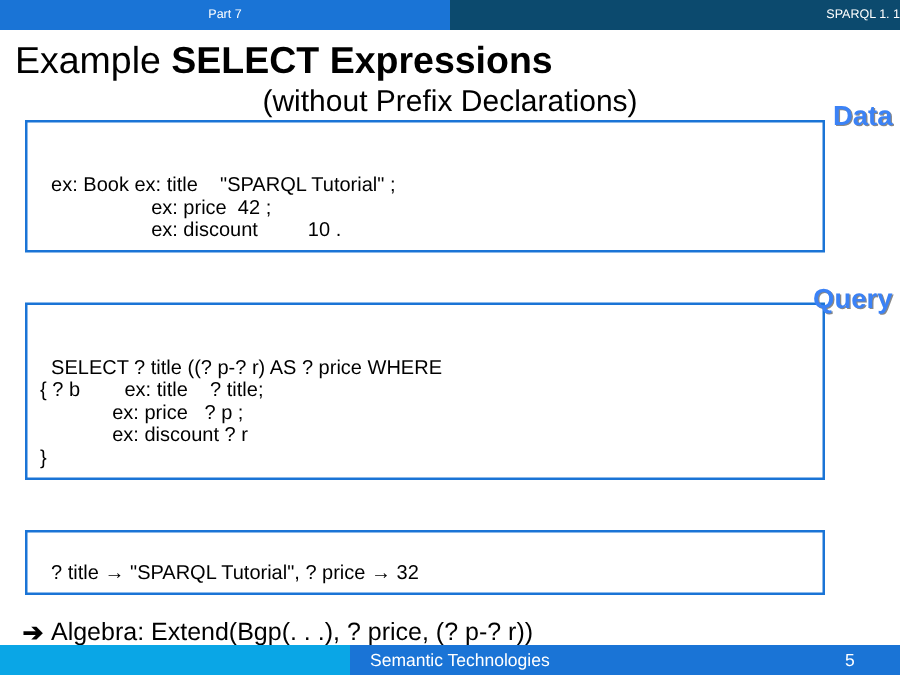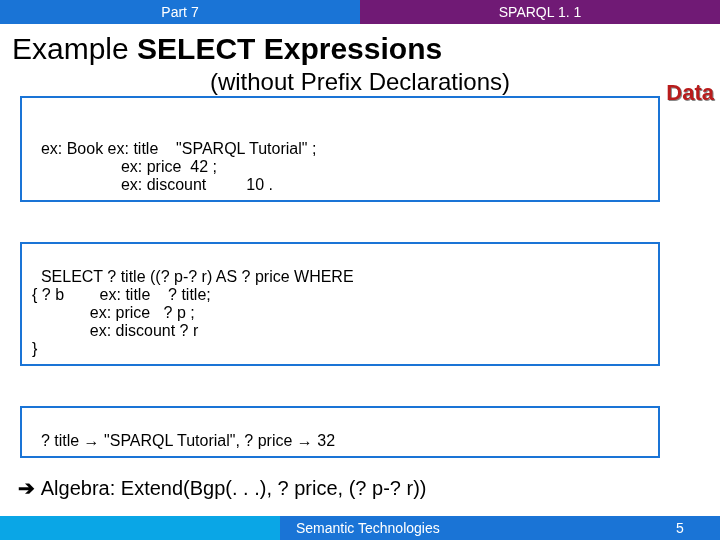--- a/index.html
+++ b/index.html
@@ -8,33 +8,33 @@
     width: 720px;
     height: 540px;
     font-family: Arial, Helvetica, sans-serif;
     background: #fff;
     position: relative;
     overflow: hidden;
   }
   .topbar {
     display: flex;
     height: 24px;
-    font-size: 14px;
+    font-size: 10px;
     color: #fff;
   }
   .topbar-left {
     background: #1a74d6;
     flex: 1;
     text-align: center;
     line-height: 24px;
   }
   .topbar-right {
-    background: #701a75;
+    background: #0c4a6e;
     flex: 1;
-    text-align: center;
+    text-align: right;
     line-height: 24px;
   }
   .title {
     font-size: 30px;
     font-weight: normal;
     padding: 8px 12px 0 12px;
     color: #000;
   }
   .title b { font-weight: bold; }
   .subtitle {
@@ -53,21 +53,21 @@
     font-size: 16px;
     white-space: pre;
     position: relative;
   }
   .label {
     position: absolute;
     right: -56px;
     top: -18px;
     font-size: 22px;
     font-weight: bold;
-    color: #b91c1c;
+    color: #3b82f6;
     text-shadow: 1px 1px 0 #888;
   }
   .bottom-line {
     font-size: 20px;
     padding: 10px 18px 0 18px;
     display: flex;
     align-items: center;
     gap: 6px;
   }
   .arrow-bullet {
@@ -122,20 +122,21 @@
 <div class="box" style="margin-top:-6px;">
   <div class="label">Data</div>
   <span>ex: Book ex: title    "SPARQL Tutorial" ;
                     ex: price  42 ;
                     ex: discount         10 .</span>
 </div>
 
 <div class="spacer"></div>
 
 <div class="box">
+  <div class="label">Query</div>
   <span>SELECT ? title ((? p-? r) AS ? price WHERE
 { ? b        ex: title    ? title;
              ex: price   ? p ;
              ex: discount ? r
 }</span>
 </div>
 
 <div class="spacer"></div>
 
 <div class="box">

